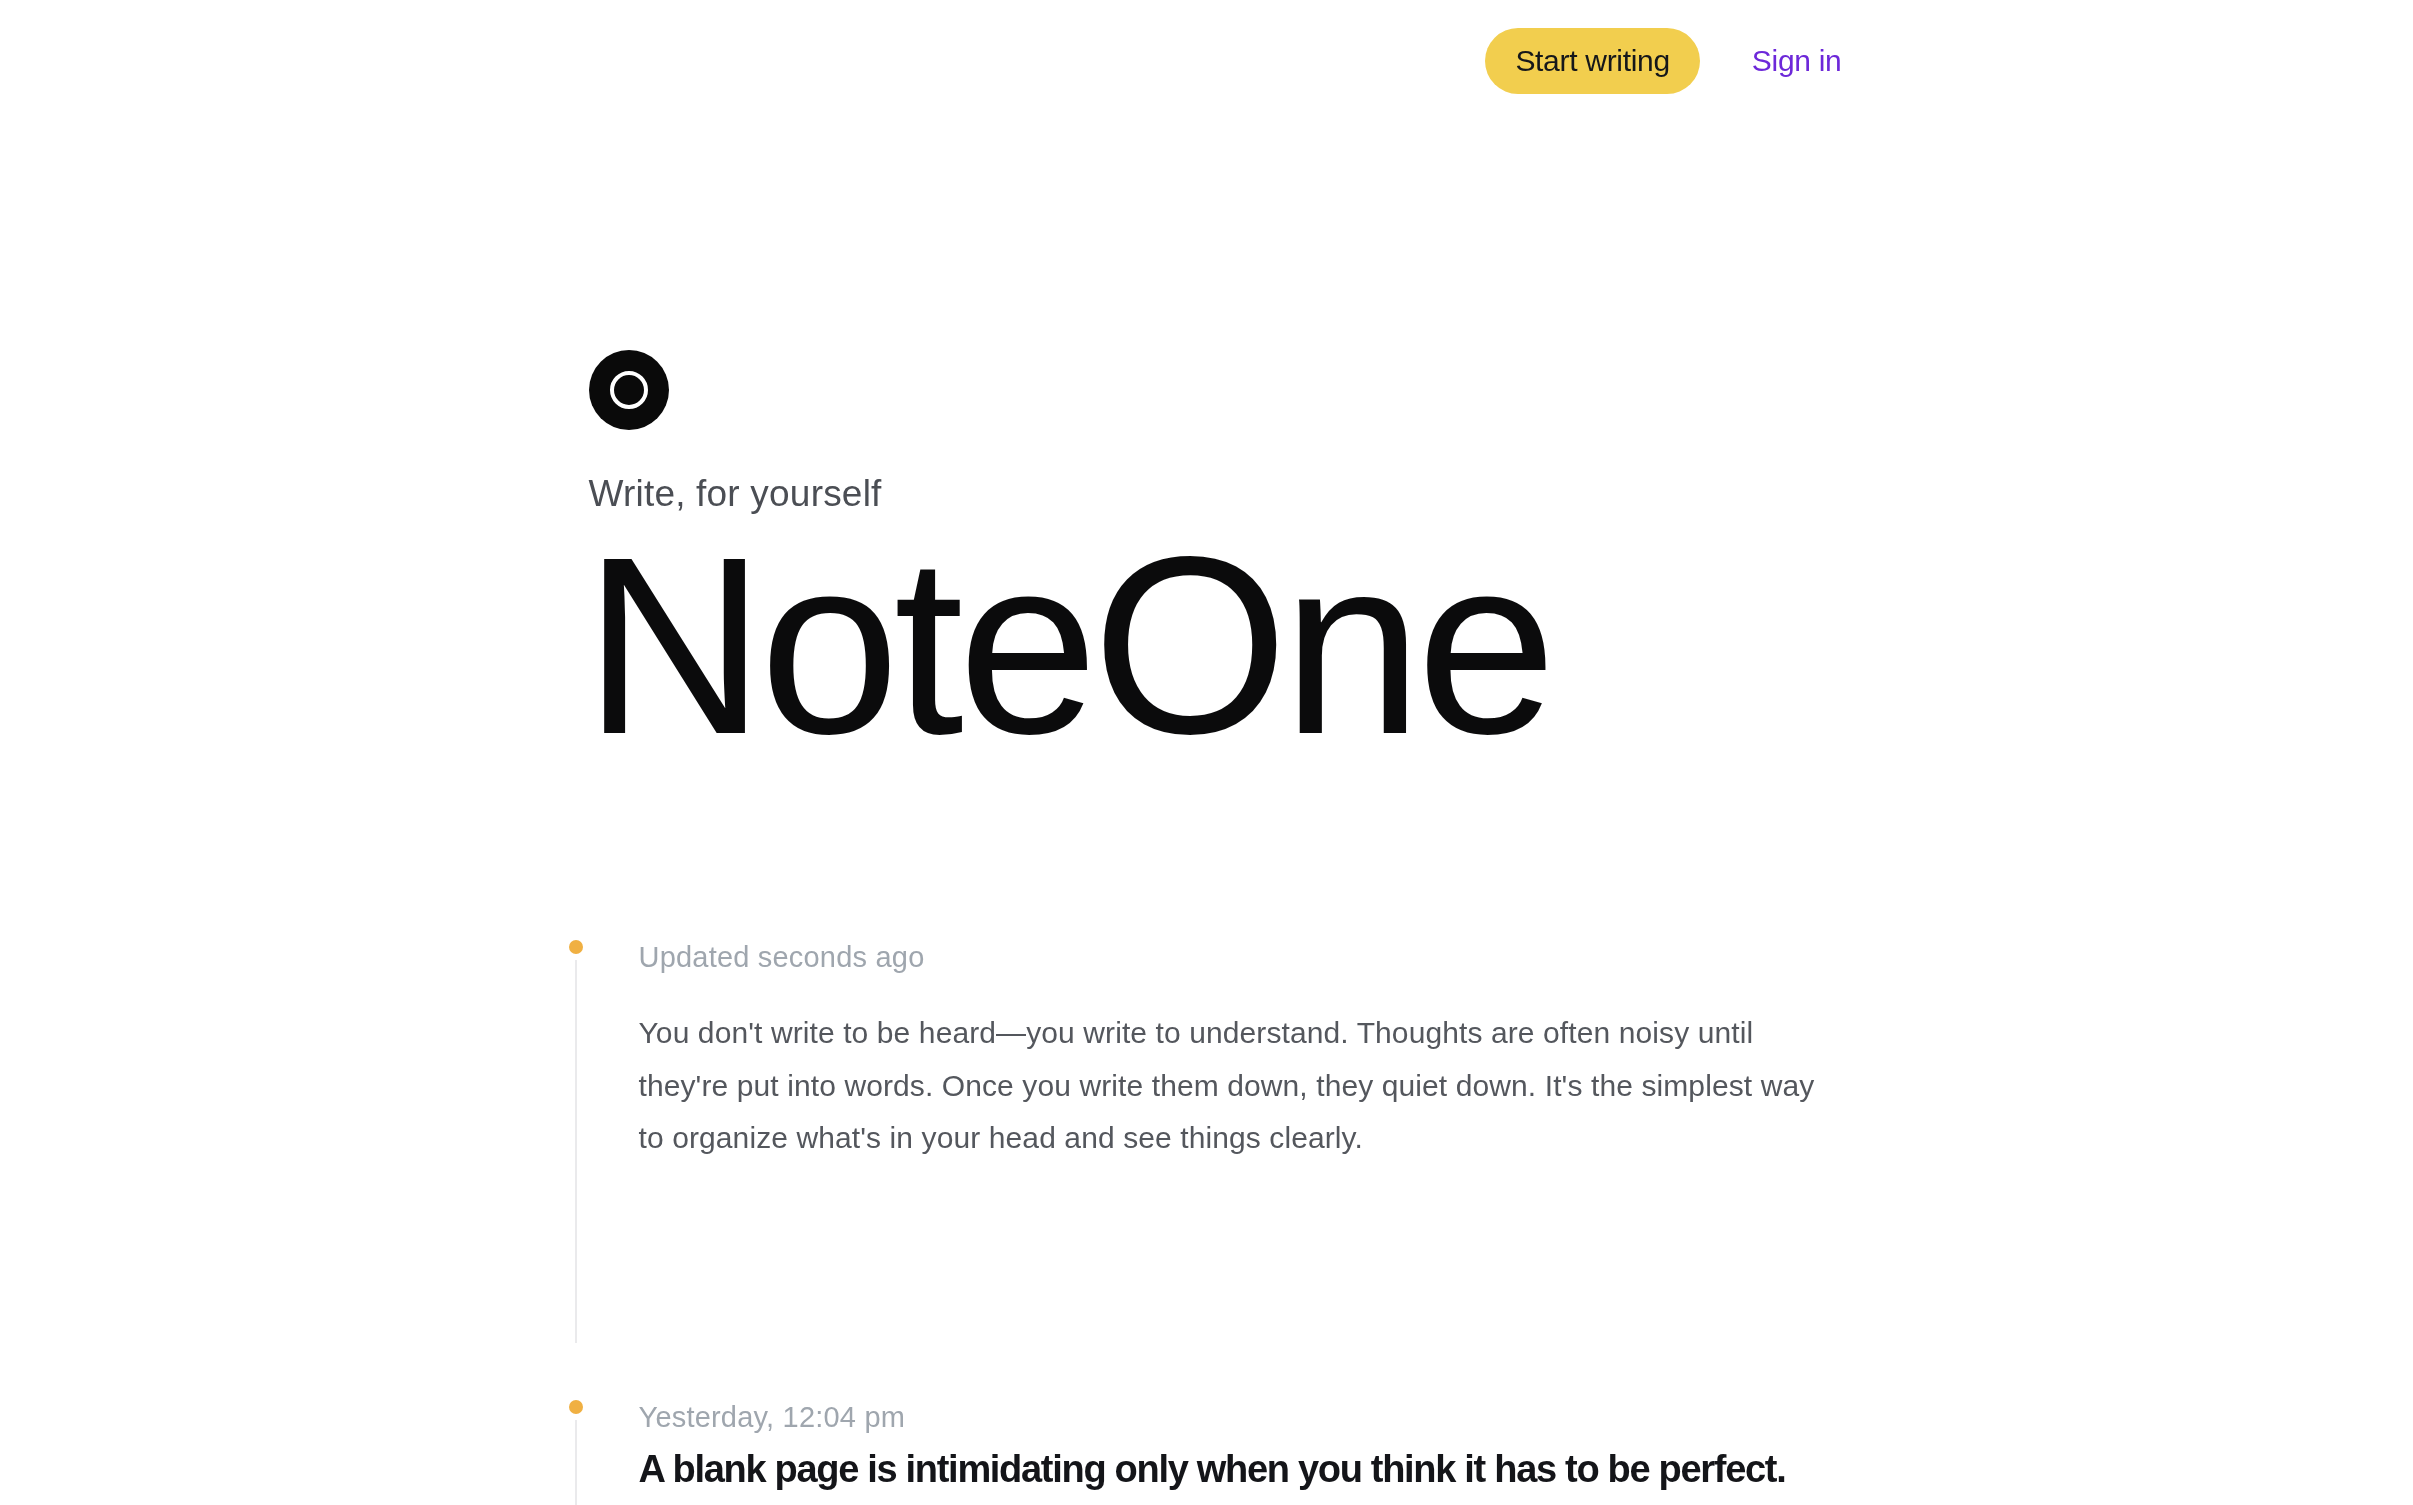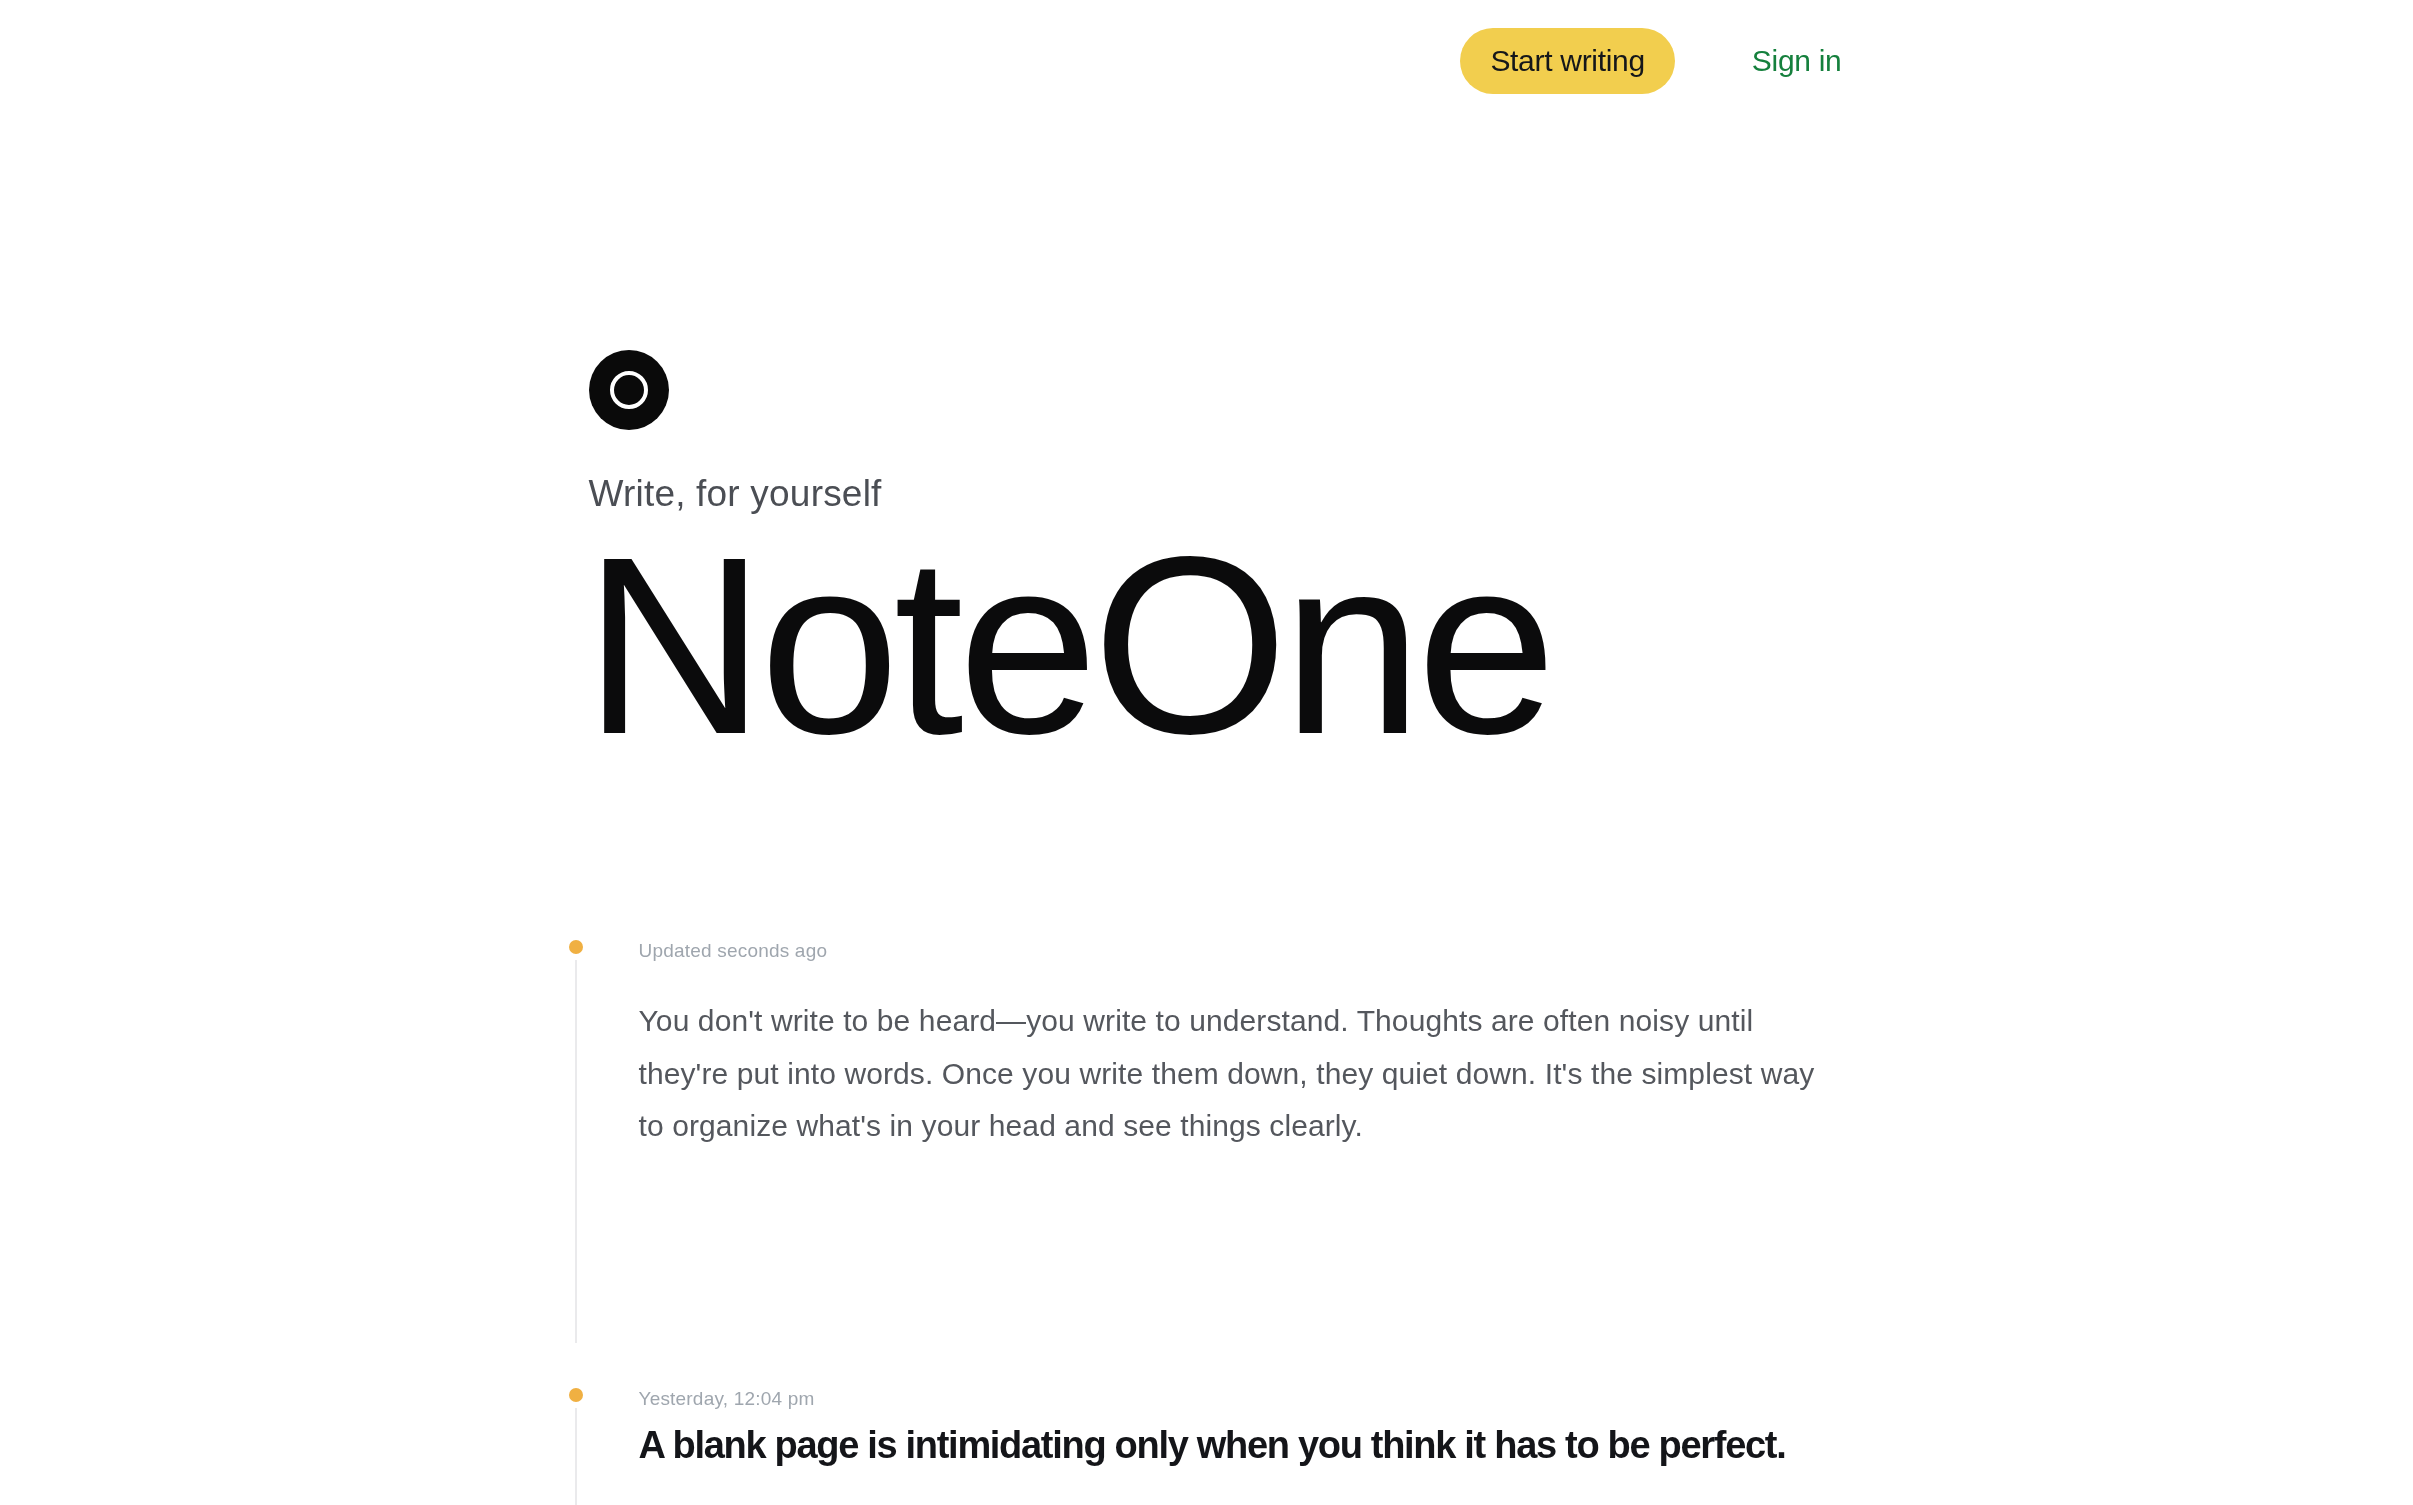--- a/index.html
+++ b/index.html
@@ -17,22 +17,22 @@
     gap: 52px; padding-top: 28px; height: 66px;
   }
   .pill {
     height: 66px; padding: 0 30px; border: none; cursor: pointer;
     border-radius: 33px; background: var(--accent_yellow, #F2CE4E);
     font-family: inherit; font-size: 30px; font-weight: 500; color: #15171a;
     display: inline-flex; align-items: center; justify-content: center;
     letter-spacing: -0.3px;
   }
   .signin {
-    font-size: 30px; font-weight: 500; color: #15803d; cursor: pointer;
-    text-decoration: none; letter-spacing: -0.3px; margin-left: 25px;
+    font-size: 30px; font-weight: 500; color: #6d28d9; cursor: pointer;
+    text-decoration: none; letter-spacing: -0.3px;
   }
 
   
   .hero { margin-top: 256px; padding-left: 17px; }
   .logo {
     width: 80px; height: 80px; border-radius: 50%;
     background: var(--logo_black, #0a0a0a);
     display: flex; align-items: center; justify-content: center;
   }
   .logo-ring {
@@ -56,21 +56,21 @@
     width: 14.3px; height: 14.3px; border-radius: 50%;
     background: var(--timeline_dot, #F0B042);
   }
   .tline {
     position: absolute; left: 3.4px; top: 20px; width: 2.5px;
     background: var(--timeline_line, #EAEAEC);
   }
   .tline-1 { height: 383px; }
   .tline-2 { height: 336px; }
   .timestamp {
-    font-size: 19px; line-height: 1.2;
+    font-size: 29px; line-height: 1.2;
     color: var(--timestamp_text, #9FA6AE);
     letter-spacing: 0.2px;
   }
   .note-heading {
     margin: 13.5px 0 0 0; font-size: 38px; font-weight: 700;
     letter-spacing: -1.3px; line-height: 1.12;
     color: var(--heading_text, #141519);
   }
   .w1 { max-width: 1245px; }
   .w2 { max-width: 1169px; }

